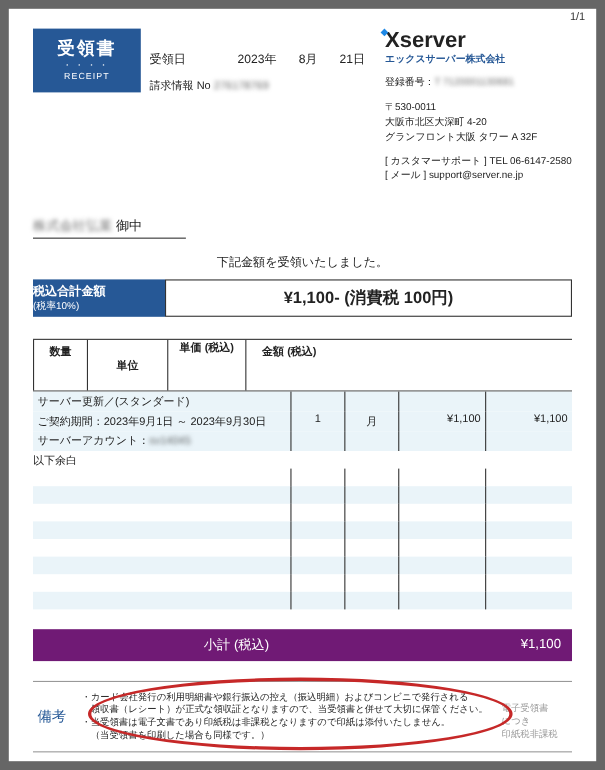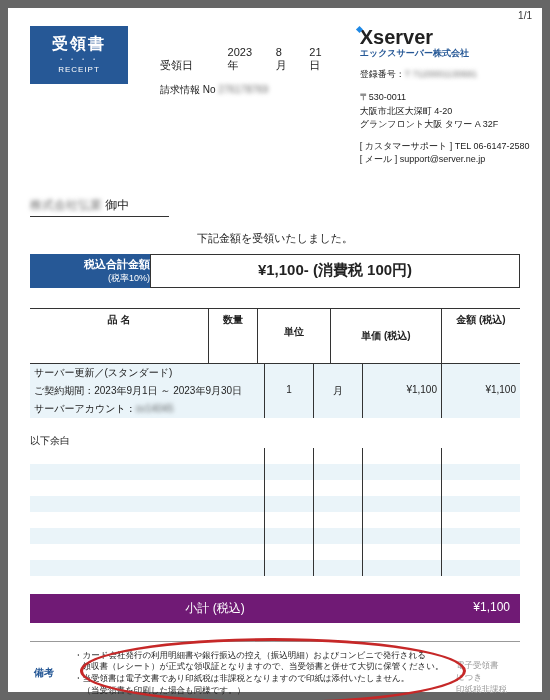--- a/index.html
+++ b/index.html
@@ -1,61 +1,61 @@
 <!DOCTYPE html>
 <html><head>
 <meta charset="utf-8">
 <style>
 body{margin:0;padding:0;background:#666;font-family:"Hiragino Kaku Gothic Pro","Meiryo",sans-serif;width:550px;height:700px;overflow:hidden}
 .page{background:#fff;margin:8px;padding:18px 22px;height:calc(100% - 16px);box-sizing:border-box;position:relative;font-size:10px;color:#222}
 .pageno{position:absolute;top:2px;right:10px;font-size:10px;color:#333}
-.header{display:flex;align-items:flex-start;gap:32px}
+.header{display:flex;align-items:flex-start;gap:8px}
 .receipt-tag{background:#265896;color:#fff;padding:8px 14px 10px;text-align:center;min-width:70px}
 .receipt-tag .jp{font-size:16px;font-weight:bold;letter-spacing:2px}
 .receipt-tag .dots{font-size:8px;letter-spacing:3px;line-height:6px;margin:2px 0}
 .receipt-tag .en{font-size:8px;letter-spacing:1px}
 .header-mid{flex:1;padding-top:20px}
 .date-row{display:flex;gap:20px;font-size:11px;align-items:flex-end}
 .date-row .lbl{width:60px}
 .billno{margin-top:10px;font-size:10px}
 .blur{color:transparent;text-shadow:0 0 4px rgba(0,0,0,.6)}
 .company{text-align:left;min-width:170px}
 .logo{font-size:20px;font-weight:bold;color:#222}
 .logo .x{display:inline-block;position:relative}
 .logo .x::before{content:"";position:absolute;left:-3px;top:1px;width:5px;height:5px;background:#1e88e5;transform:rotate(45deg)}
 .logo-sub{font-size:9px;color:#265896;font-weight:bold;margin-top:-2px}
 .reg{margin-top:8px;font-size:9px}
 .cinfo{margin-top:10px;font-size:9px;line-height:1.5}
 .cinfo2{margin-top:8px;font-size:9px;line-height:1.5}
 .addressee{margin-top:30px;font-size:12px;border-bottom:1px solid #333;display:inline-block;padding-bottom:2px;padding-right:40px}
 .receipt-msg{text-align:center;margin-top:14px;font-size:11px}
 .total-box{display:flex;margin-top:8px;align-items:stretch;height:34px}
-.total-l{background:#265896;color:#fff;text-align:right;width:120px;font-size:10px;display:flex;flex-direction:column;justify-content:center}
+.total-l{background:#265896;color:#fff;text-align:left;width:120px;font-size:10px;display:flex;flex-direction:column;justify-content:center}
 .total-l .t1{font-size:11px;font-weight:bold}
 .total-l .t2{font-size:9px}
 .total-r{flex:1;border:1px solid #333;display:flex;align-items:center;justify-content:center;font-size:15px;font-weight:bold}
 .table{margin-top:20px}
 .table .hdr{display:flex;border-top:1px solid #333;border-bottom:1px solid #333;font-size:10px;font-weight:bold;text-align:center}
 .col-name{flex:1;padding:4px}
 .col-qty{width:40px;padding:4px;border-left:1px solid #333}
 .col-unit{width:40px;padding:16px;border-left:1px solid #333}
-.col-price{width:70px;padding:20px;border-left:1px solid #333}
+.col-price{width:70px;padding:0;border-left:1px solid #333}
 .col-amt{width:70px;padding:4px;border-left:1px solid #333}
 .row{display:flex;font-size:10px;min-height:16px}
 .row.stripe{background:#eaf4f9}
 .row>div{padding:2px 4px}
 .row .col-name{text-align:left}
 .row .col-qty,.row .col-unit{text-align:center}
 .row .col-price,.row .col-amt{text-align:right}
-.below{margin-top:16px;font-size:10px}
+.below{margin-top:2px;font-size:10px}
 .subtotal{display:flex;margin-top:18px;background:#701a75;color:#fff;font-size:12px;font-weight:normal}
 .subtotal .lbl{flex:1;text-align:center;padding:6px}
 .subtotal .val{width:100px;text-align:right;padding:6px 10px}
 .notes-wrap{display:flex;margin-top:18px;position:relative;border-top:1px solid #999;border-bottom:1px solid #999;padding:8px 4px}
-.notes-label{color:#265896;font-weight:bold;font-size:10px;width:40px;display:flex;align-items:center}
+.notes-label{color:#265896;font-weight:normal;font-size:13px;width:40px;display:flex;align-items:center}
 .notes-text{flex:1;font-size:8.5px;line-height:1.4}
 .notes-right{font-size:8.5px;color:#999;width:60px;padding-top:10px}
 .ellipse{position:absolute;border:3px solid #c62828;border-radius:50%;width:380px;height:60px;left:50px;top:-4px;pointer-events:none}
 </style>
 </head>
 <body>
 
 <div class="page">
   <div class="pageno">1/1</div>
   <div class="header">
@@ -103,21 +103,20 @@
   <div class="total-box">
     <div class="total-l">
       <div class="t1">税込合計金額</div>
       <div class="t2">(税率10%)</div>
     </div>
     <div class="total-r">¥1,100- (消費税 100円)</div>
   </div>
 
   <div class="table">
     <div class="hdr">
-      <div class="col-name">品 名</div>
       <div class="col-qty">数量</div>
       <div class="col-unit">単位</div>
       <div class="col-price">単価 (税込)</div>
       <div class="col-amt">金額 (税込)</div>
     </div>
     <div class="row stripe">
       <div class="col-name">サーバー更新／(スタンダード)</div>
         <div class="col-qty"></div>
         <div class="col-unit"></div>
         <div class="col-price"></div>

